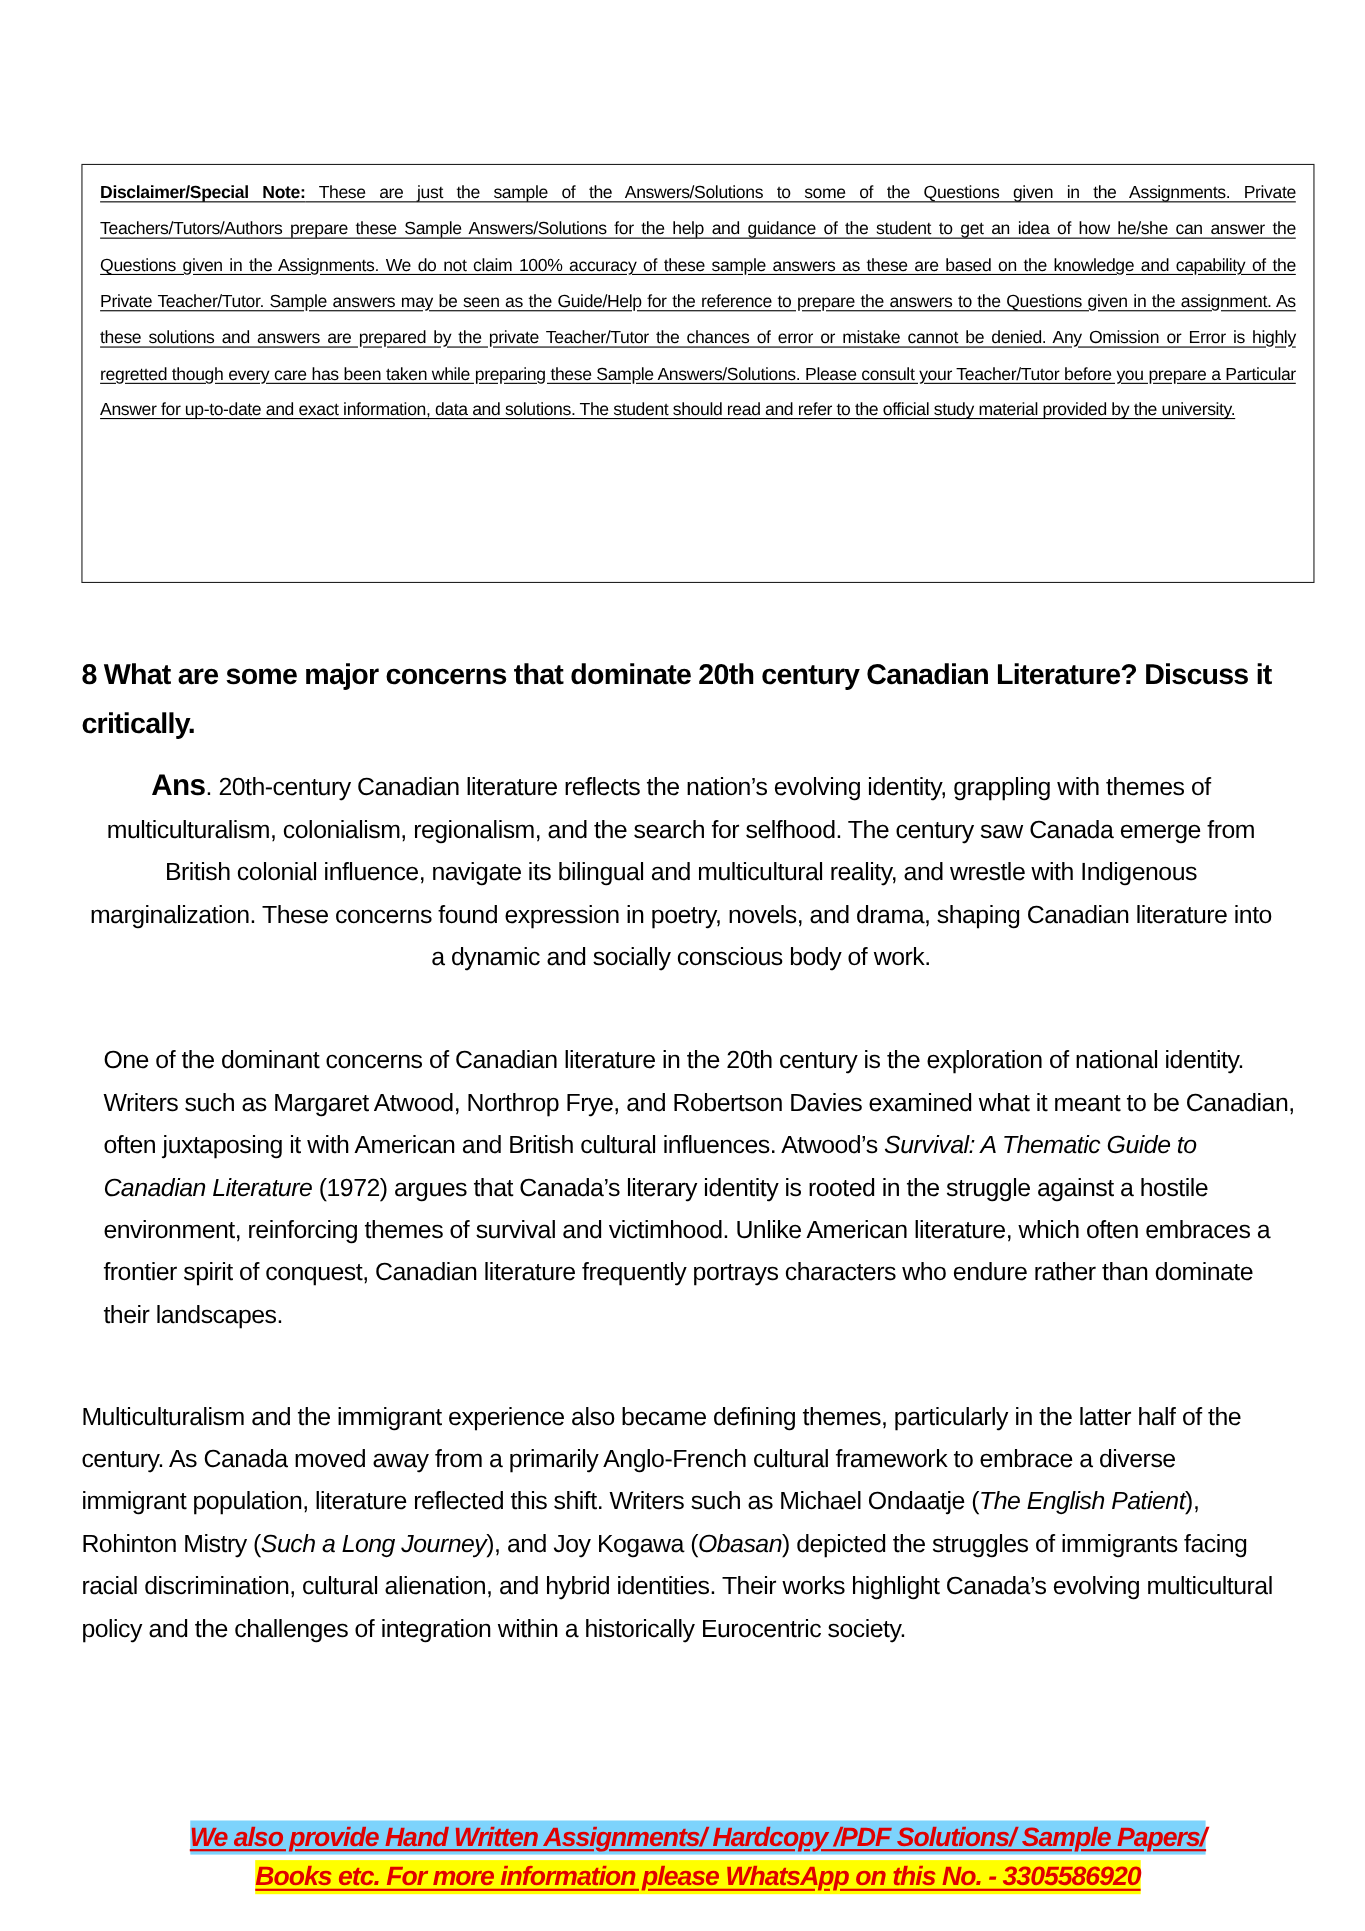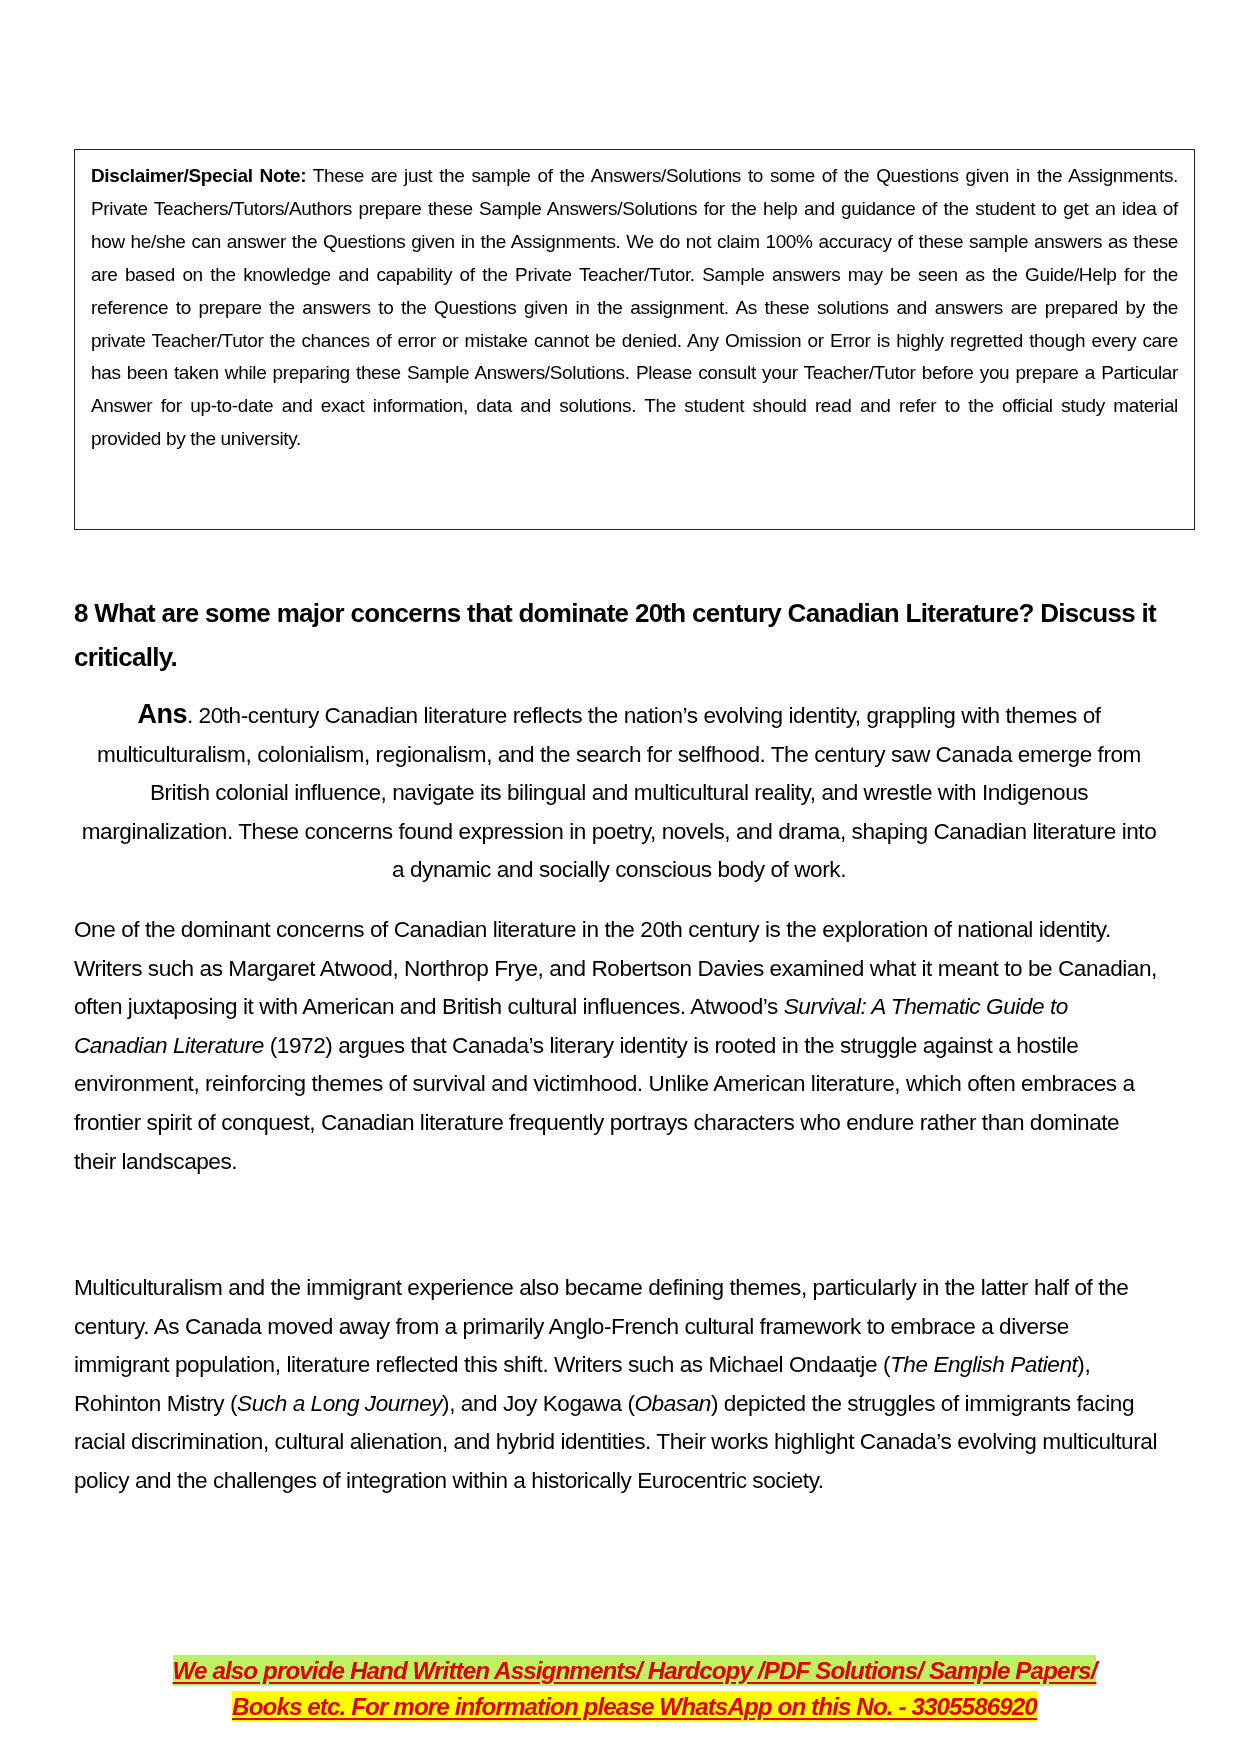--- a/index.html
+++ b/index.html
@@ -4,37 +4,37 @@
 <style>
   html, body { margin: 0; padding: 0; background: #ffffff; }
   body { width: 1241px; height: 1755px; position: relative; overflow: hidden;
          font-family: "Liberation Sans", sans-serif; color: #000; }
   .disclaimer-box {
     position: absolute; left: 74px; top: 149px; width: 1121px; height: 381px;
     box-sizing: border-box; border: 1.5px solid #222;
     padding: 10px 16px 0 16px;
   }
   .disclaimer-text {
-    font-size: 19px; line-height: 32.9px; text-align: justify;
-    text-underline-offset: 3px;
+    font-size: 16px; line-height: 32.9px; text-align: justify;
+    text-decoration: underline; text-underline-offset: 3px;
     letter-spacing: -0.35px; word-spacing: 0px;
   }
   .disclaimer-text .lead { font-weight: bold; }
   .question {
     position: absolute; left: 74px; top: 591px; width: 1090px;
     font-size: 26px; font-weight: bold; line-height: 44px; letter-spacing: -0.7px;
   }
   .para {
     position: absolute; left: 74px; width: 1090px;
     font-size: 22.6px; line-height: 38.6px; letter-spacing: -0.45px;
   }
   .para .ans-label { font-weight: bold; font-size: 27px; letter-spacing: -0.5px; }
   .para i { font-style: italic; }
   #p1 { top: 695px; text-align: center; }
-  #p2 { top: 911px; }
+  #p2 { top: 945px; margin-left: 20px; }
   #p3 { top: 1269px; }
   .footer {
     position: absolute; left: 74px; top: 1653px; width: 1121px;
     text-align: center; font-size: 24.2px; line-height: 36px;
     font-weight: bold; font-style: italic; letter-spacing: -0.9px;
     color: #e00000;
   }
   .footer span {
     background: #ffff00; text-decoration: underline; text-underline-offset: 3px;
     box-decoration-break: clone; -webkit-box-decoration-break: clone; padding: 2px 0;
@@ -49,15 +49,15 @@
 
 <div class="question">8 What are some major concerns that dominate 20th century Canadian Literature? Discuss it critically.</div>
 
 <div class="para" id="p1"><span class="ans-label">Ans</span><span>. 20th-century Canadian literature reflects the nation’s evolving identity, grappling with themes of multiculturalism, colonialism, regionalism, and the search for selfhood. The century saw Canada emerge from British colonial influence, navigate its bilingual and multicultural reality, and wrestle with Indigenous marginalization. These concerns found expression in poetry, novels, and drama, shaping Canadian literature into a dynamic and socially conscious body of work.</span></div>
 
 <div class="para" id="p2"><span>One of the dominant concerns of Canadian literature in the 20th century is the exploration of national identity. Writers such as Margaret Atwood, Northrop Frye, and Robertson Davies examined what it meant to be Canadian, often juxtaposing it with American and British cultural influences. Atwood’s </span><i>Survival: A Thematic Guide to Canadian Literature</i><span> (1972) argues that Canada’s literary identity is rooted in the struggle against a hostile environment, reinforcing themes of survival and victimhood. Unlike American literature, which often embraces a frontier spirit of conquest, Canadian literature frequently portrays characters who endure rather than dominate their landscapes.</span></div>
 
 <div class="para" id="p3"><span>Multiculturalism and the immigrant experience also became defining themes, particularly in the latter half of the century. As Canada moved away from a primarily Anglo-French cultural framework to embrace a diverse immigrant population, literature reflected this shift. Writers such as Michael Ondaatje (</span><i>The English Patient</i><span>), Rohinton Mistry (</span><i>Such a Long Journey</i><span>), and Joy Kogawa (</span><i>Obasan</i><span>) depicted the struggles of immigrants facing racial discrimination, cultural alienation, and hybrid identities. Their works highlight Canada’s evolving multicultural policy and the challenges of integration within a historically Eurocentric society.</span></div>
 
 <div class="footer" style="color: rgb(224, 0, 0);">
-  <span style="background: #bef264;">We also provide Hand Written Assignments/ Hardcopy /PDF Solutions/ Sample Papers/</span><br>
+  <span style="background: #7dd3fc;">We also provide Hand Written Assignments/ Hardcopy /PDF Solutions/ Sample Papers/</span><br>
   <span style="background: rgb(255, 255, 0);">Books etc. For more information please WhatsApp on this No. - 3305586920</span>
 </div>
 
 </body></html>

